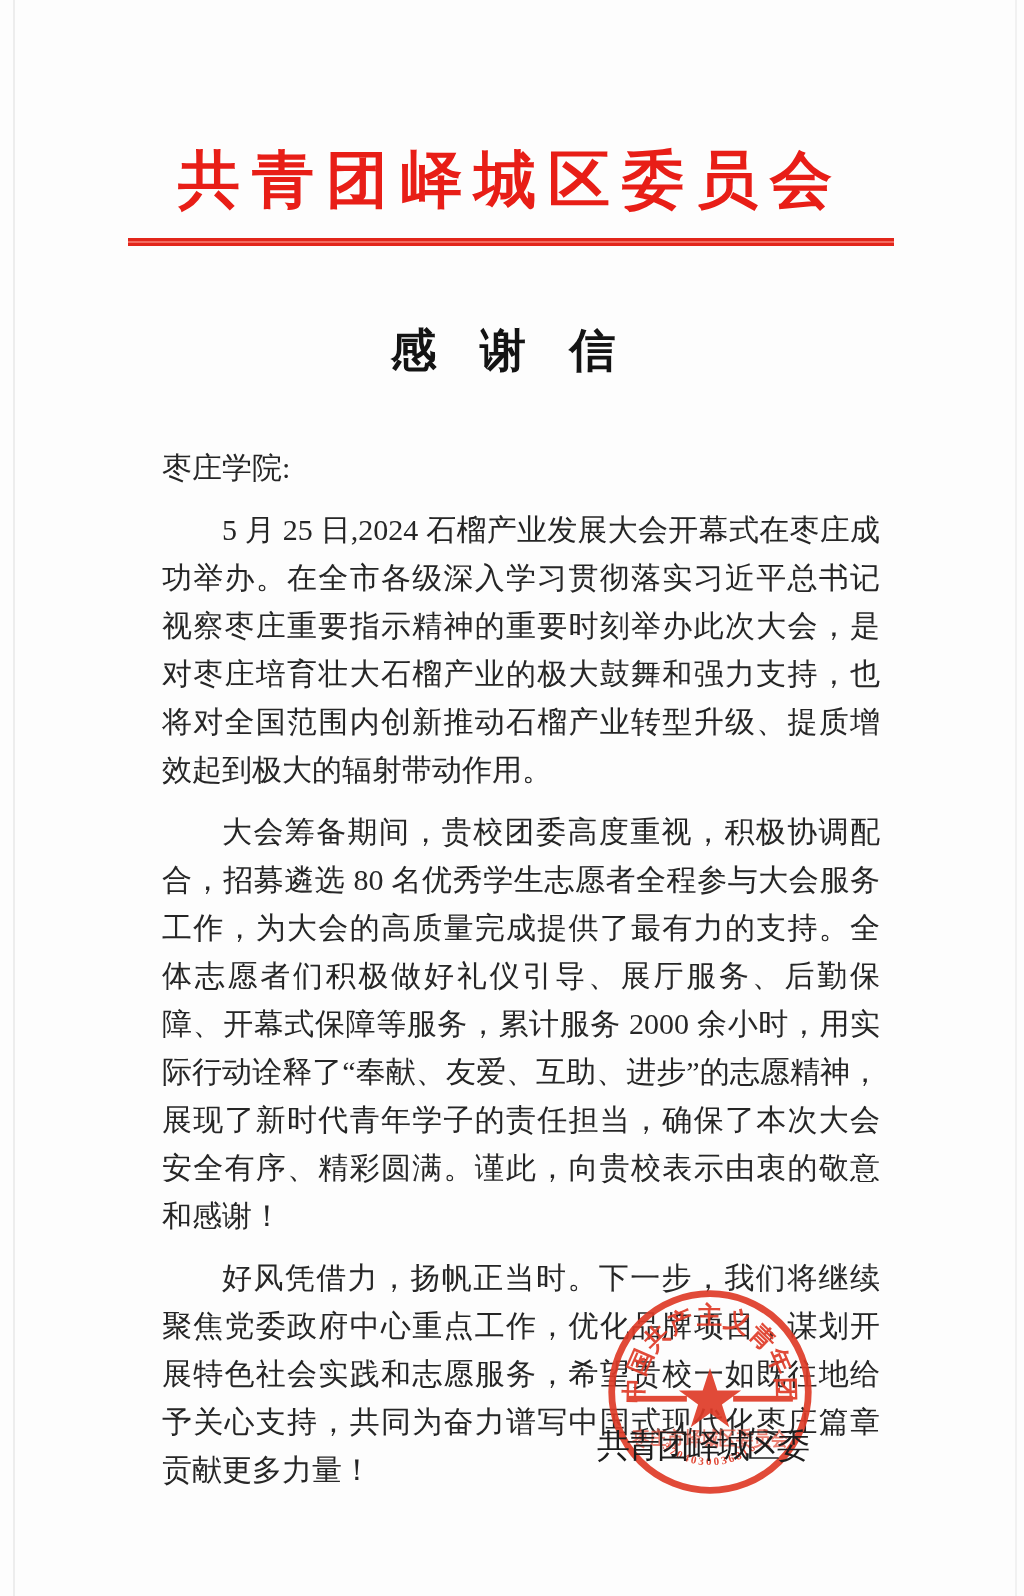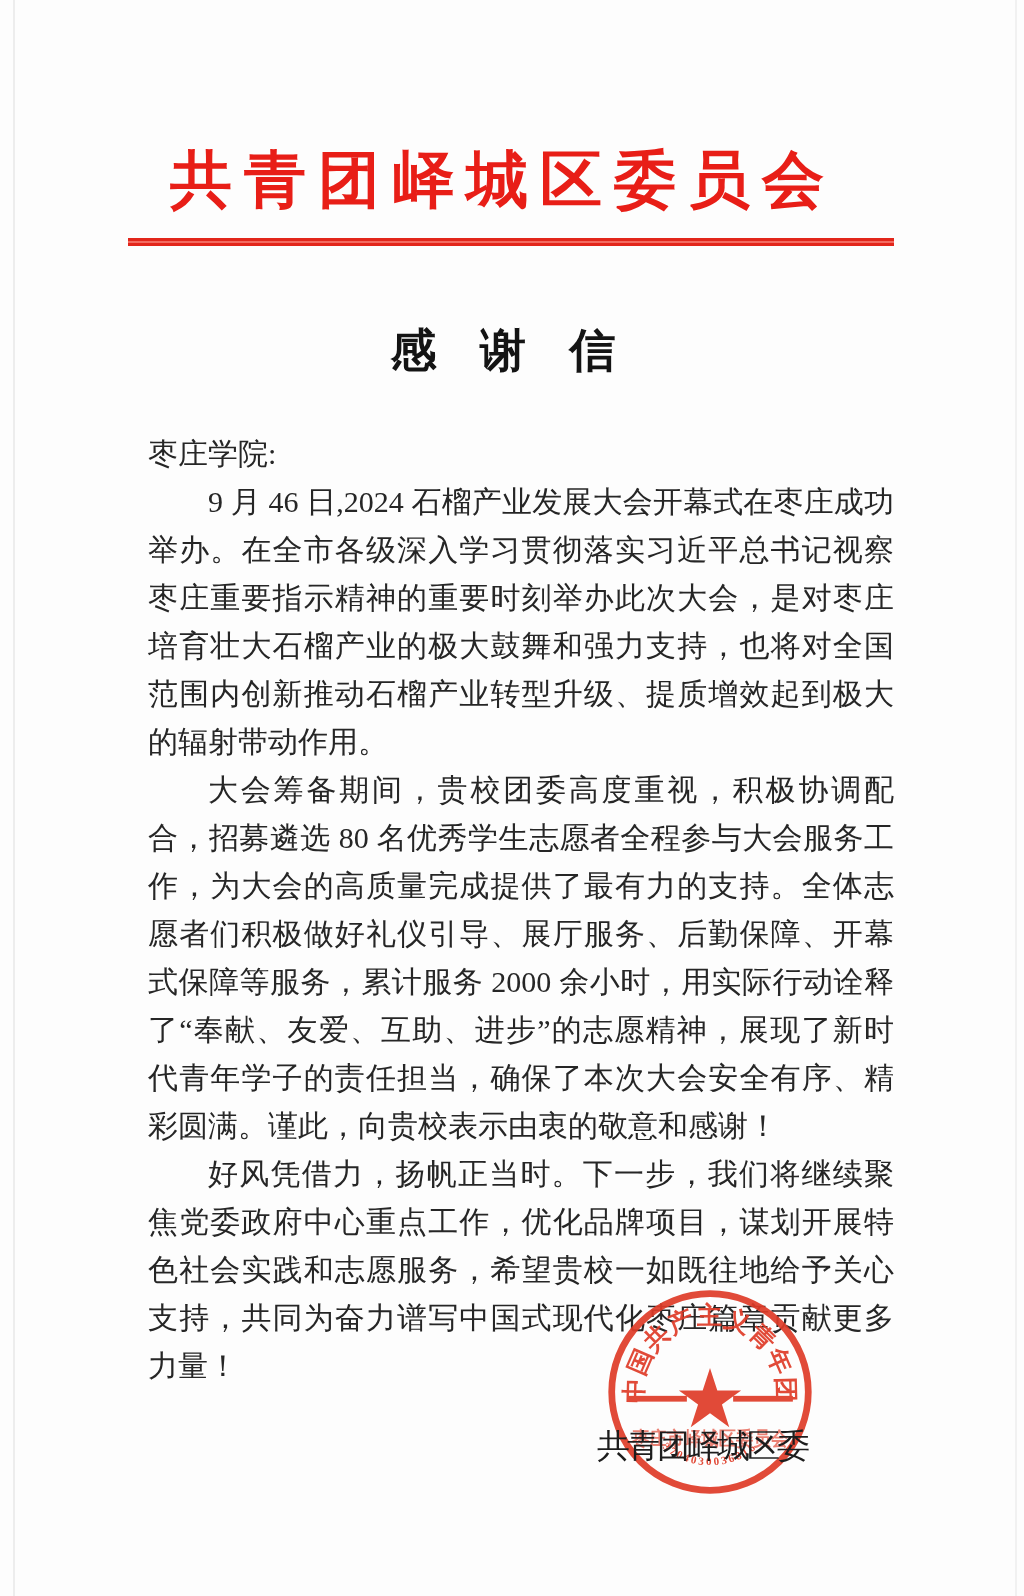--- a/index.html
+++ b/index.html
@@ -6,40 +6,40 @@
   .page {
     position:relative; width:1024px; height:1596px;
     background:#fdfdfd; overflow:hidden;
     font-family:"Liberation Serif","DejaVu Serif",serif;
   }
   .edge { position:absolute; top:0; bottom:0; width:2px; background:#ededed; }
   .edge.left { left:13px; }
   .edge.right { right:7px; background:#f1f1f1; }
 
   .letterhead {
-    position:absolute; top:138px; left:120px; width:766px;
+    position:absolute; top:138px; left:128px; width:766px;
     text-align:center; font-size:62px; font-weight:bold;
     color:#e81e17; letter-spacing:12px; white-space:nowrap;
   }
   .letterhead-rule {
     position:absolute; top:238px; left:128px; width:766px; height:8px;
     background:linear-gradient(to bottom,
       #e2261b 0%, #e2261b 32%, #f9847a 48%, #f9847a 52%, #e2261b 68%, #e2261b 100%);
   }
   .letter-title {
     position:absolute; top:320px; left:128px; width:766px;
     text-align:center; font-size:46px; font-weight:bold;
     color:#141414; letter-spacing:16px; white-space:nowrap;font-family:Liberation Serif, serif;
   }
   .letter-body {
     position:absolute; top:430px; left:148px; width:746px;
     font-size:30px; line-height:48px; color:#262626;
     text-align:justify; z-index:1;
   }
-  .letter-body p { margin:0; text-indent:2em; }
+  .letter-body p { margin:14px; text-indent:2em; }
   .letter-body p.salutation { text-indent:0; }
 
   .seal {
     position:absolute; left:604px; top:1286px; width:212px; height:212px;
     z-index:2; opacity:0.92;
   }
   .seal svg { width:100%; height:100%; }
   .seal .ring-text { font-size:26px; font-weight:bold; letter-spacing:1px; }
   .seal .serial-text { font-size:11.5px; letter-spacing:2.5px; font-weight:bold; }
   .seal .center-text { font-size:20px; font-weight:bold; opacity:0.8; }
@@ -63,21 +63,21 @@
   <div class="edge right"></div>
 
   <div class="letterhead">共青团峄城区委员会</div>
 
   <div class="letterhead-rule"></div>
 
   <div class="letter-title">感 谢 信</div>
 
   <div class="letter-body">
     <p class="salutation">枣庄学院:</p>
-    <p class="para">9 月 46 日,2024 石榴产业发展大会开幕式在枣庄成功举办。在全市各级深入学习贯彻落实习近平总书记视察枣庄重要指示精神的重要时刻举办此次大会，是对枣庄培育壮大石榴产业的极大鼓舞和强力支持，也将对全国范围内创新推动石榴产业转型升级、提质增效起到极大的辐射带动作用。</p>
+    <p class="para">5 月 25 日,2024 石榴产业发展大会开幕式在枣庄成功举办。在全市各级深入学习贯彻落实习近平总书记视察枣庄重要指示精神的重要时刻举办此次大会，是对枣庄培育壮大石榴产业的极大鼓舞和强力支持，也将对全国范围内创新推动石榴产业转型升级、提质增效起到极大的辐射带动作用。</p>
     <p class="para">大会筹备期间，贵校团委高度重视，积极协调配合，招募遴选 80 名优秀学生志愿者全程参与大会服务工作，为大会的高质量完成提供了最有力的支持。全体志愿者们积极做好礼仪引导、展厅服务、后勤保障、开幕式保障等服务，累计服务 2000 余小时，用实际行动诠释了“奉献、友爱、互助、进步”的志愿精神，展现了新时代青年学子的责任担当，确保了本次大会安全有序、精彩圆满。谨此，向贵校表示由衷的敬意和感谢！</p>
     <p class="para">好风凭借力，扬帆正当时。下一步，我们将继续聚焦党委政府中心重点工作，优化品牌项目，谋划开展特色社会实践和志愿服务，希望贵校一如既往地给予关心支持，共同为奋力谱写中国式现代化枣庄篇章贡献更多力量！</p>
   </div>
 
   <div class="seal">
     <svg viewBox="0 0 220 220">
       <defs>
         <path id="arcTop" d="M 41.1 122.2 A 70 70 0 1 1 178.9 122.2" fill="none"></path>
         <path id="arcBottom" d="M 47.7 153.6 A 76 76 0 0 0 172.3 153.6" fill="none"></path>
       </defs>

